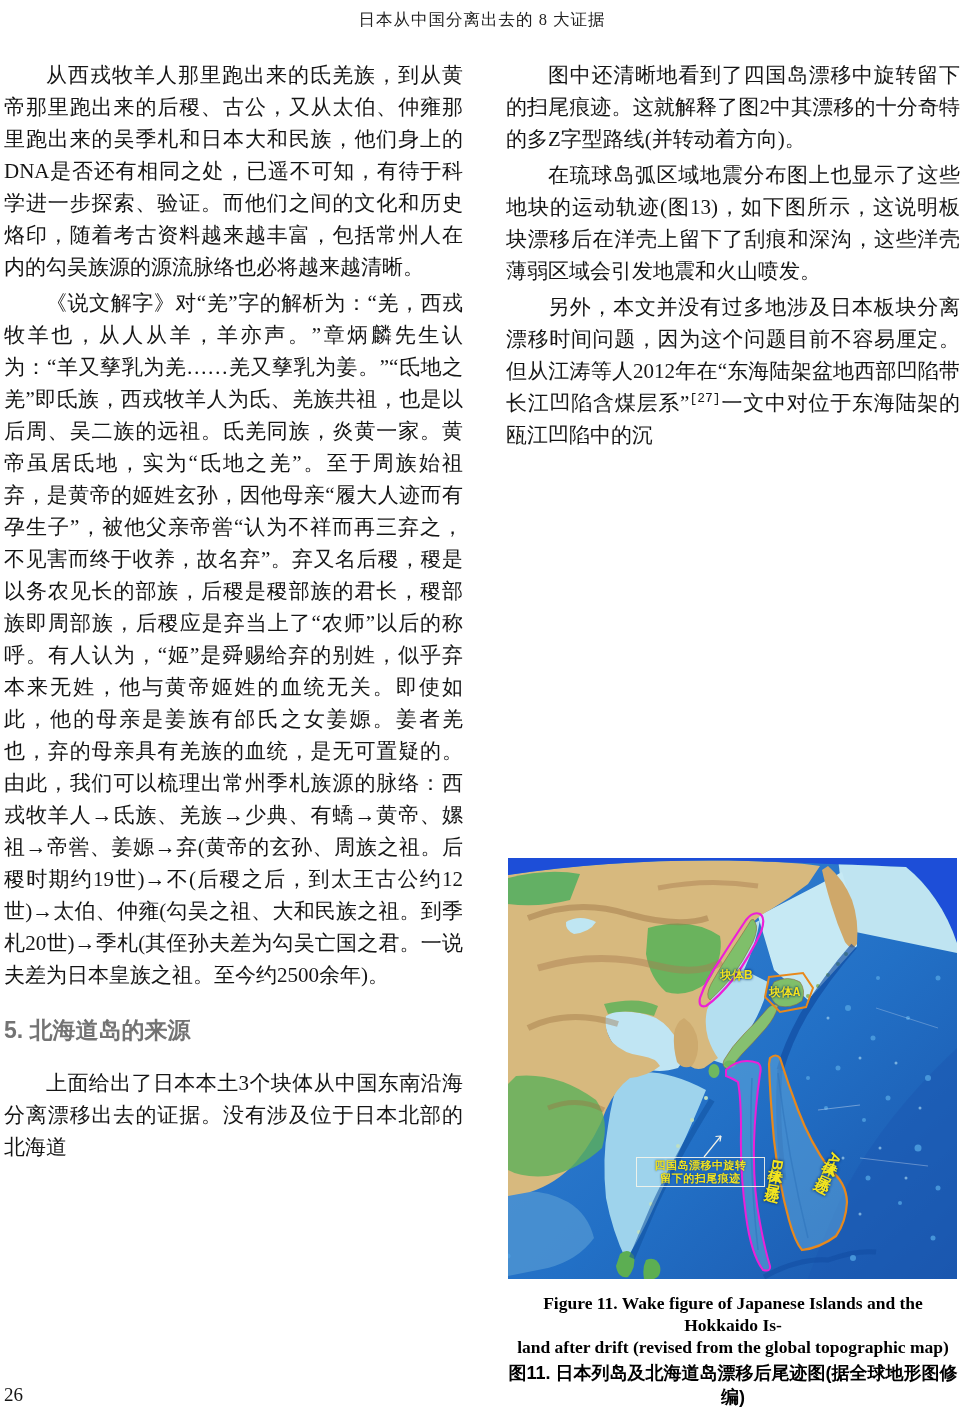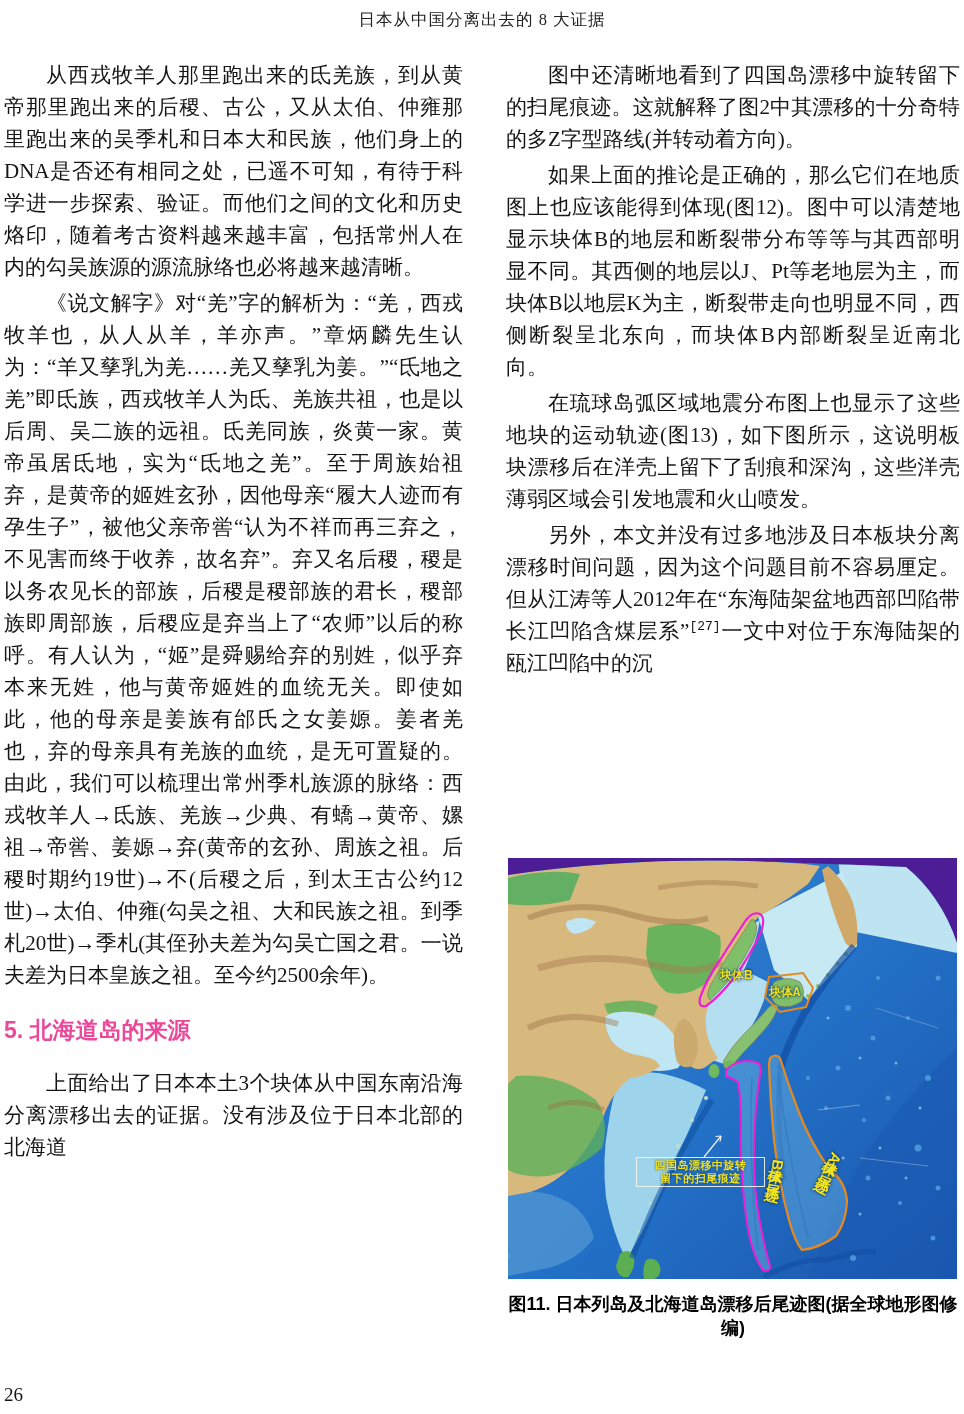--- a/index.html
+++ b/index.html
@@ -18,26 +18,26 @@
     font-size:21px; line-height:32px;
     text-align:justify; text-justify:inter-ideograph;
   }
   .col-left  { left:4px;  width:459px; }
   .col-right { left:506px; width:454px; }
   .col p { margin:0 0 4px 0; text-indent:2em; }
   .col p.no-indent { text-indent:0; }
   sup.ref { font-size:13px; line-height:0; vertical-align:super;font-family:Liberation Mono, monospace; }
   h2.section-heading {
     font-family:"Liberation Sans","DejaVu Sans",sans-serif;
-    font-size:23px; line-height:30px; font-weight:bold; color:#ec4899;
+    font-size:23px; line-height:30px; font-weight:bold; color:#737373;
     margin:24px 0 22px 0; text-indent:0; text-align:left;
   }
   
   .figure-block { position:absolute; top:799px; left:0; width:454px; }
-  .map-wrap { position:relative; width:449px; height:421px; margin-left:2px; background:#4c1d95; }
+  .map-wrap { position:relative; width:449px; height:421px; margin-left:2px; background:#1d4ed8; }
   .map-wrap svg { position:absolute; left:0; top:0; }
   .map-label {
     position:absolute; color:#f2e41f; font-weight:bold;
     font-family:"Liberation Sans","DejaVu Sans",sans-serif;
     text-shadow:0 0 3px rgba(10,50,110,0.9), 0 0 2px rgba(10,50,110,0.9);
     white-space:nowrap;
   }
   .lbl-block-b { left:212px; top:101px; font-size:12px; }
   .lbl-block-a { left:261px; top:119px; font-size:12px;font-family:Liberation Mono, monospace; }
   .map-callout {
@@ -66,21 +66,20 @@
 
 <div class="col col-left">
   <p>从西戎牧羊人那里跑出来的氐羌族，到从黄帝那里跑出来的后稷、古公，又从太伯、仲雍那里跑出来的吴季札和日本大和民族，他们身上的DNA是否还有相同之处，已遥不可知，有待于科学进一步探索、验证。而他们之间的文化和历史烙印，随着考古资料越来越丰富，包括常州人在内的勾吴族源的源流脉络也必将越来越清晰。</p>
   <p>《说文解字》对“羌”字的解析为：“羌，西戎牧羊也，从人从羊，羊亦声。”章炳麟先生认为：“羊又孳乳为羌……羌又孳乳为姜。”“氐地之羌”即氐族，西戎牧羊人为氐、羌族共祖，也是以后周、吴二族的远祖。氐羌同族，炎黄一家。黄帝虽居氐地，实为“氐地之羌”。至于周族始祖弃，是黄帝的姬姓玄孙，因他母亲“履大人迹而有孕生子”，被他父亲帝喾“认为不祥而再三弃之，不见害而终于收养，故名弃”。弃又名后稷，稷是以务农见长的部族，后稷是稷部族的君长，稷部族即周部族，后稷应是弃当上了“农师”以后的称呼。有人认为，“姬”是舜赐给弃的别姓，似乎弃本来无姓，他与黄帝姬姓的血统无关。即使如此，他的母亲是姜族有邰氏之女姜嫄。姜者羌也，弃的母亲具有羌族的血统，是无可置疑的。由此，我们可以梳理出常州季札族源的脉络：西戎牧羊人→氐族、羌族→少典、有蟜→黄帝、嫘祖→帝喾、姜嫄→弃(黄帝的玄孙、周族之祖。后稷时期约19世)→不(后稷之后，到太王古公约12世)→太伯、仲雍(勾吴之祖、大和民族之祖。到季札20世)→季札(其侄孙夫差为勾吴亡国之君。一说夫差为日本皇族之祖。至今约2500余年)。</p>
   <h2 class="section-heading">5. 北海道岛的来源</h2>
   <p>上面给出了日本本土3个块体从中国东南沿海分离漂移出去的证据。没有涉及位于日本北部的北海道</p>
 </div>
 
 <div class="col col-right">
   <p>图中还清晰地看到了四国岛漂移中旋转留下的扫尾痕迹。这就解释了图2中其漂移的十分奇特的多Z字型路线(并转动着方向)。</p>
-  <p>如果上面的推论是正确的，那么它们在地质图上也应该能得到体现(图12)。图中可以清楚地显示块体B的地层和断裂带分布等等与其西部明显不同。其西侧的地层以J、Pt等老地层为主，而块体B以地层K为主，断裂带走向也明显不同，西侧断裂呈北东向，而块体B内部断裂呈近南北向。</p>
   <p>在琉球岛弧区域地震分布图上也显示了这些地块的运动轨迹(图13)，如下图所示，这说明板块漂移后在洋壳上留下了刮痕和深沟，这些洋壳薄弱区域会引发地震和火山喷发。</p>
   <p><span>另外，本文并没有过多地涉及日本板块分离漂移时间问题，因为这个问题目前不容易厘定。但从江涛等人2012年在“东海陆架盆地西部凹陷带长江凹陷含煤层系”</span><sup class="ref">[27]</sup><span>一文中对位于东海陆架的瓯江凹陷中的沉</span></p>
 
   <div class="figure-block">
     <div class="map-wrap">
       <svg width="449" height="421" viewBox="0 0 449 421">
         <defs>
           <linearGradient id="ocean" x1="0" y1="0" x2="1" y2="1">
             <stop offset="0" stop-color="#3a86d4"></stop>
             <stop offset="0.55" stop-color="#2270c6"></stop>
@@ -208,19 +207,23 @@
       <div class="map-label lbl-block-b">块体B</div>
       <div class="map-label lbl-block-a">块体A</div>
       <div class="map-callout">
         <div>四国岛漂移中旋转</div>
         <div>留下的扫尾痕迹</div>
       </div>
       <div class="map-label lbl-trail lbl-trail-b">块体B尾迹</div>
       <div class="map-label lbl-trail lbl-trail-a">块体A尾迹</div>
     </div>
     <div class="fig-caption">
+      <div class="en">
+        <div>Figure 11. Wake figure of Japanese Islands and the Hokkaido Is-</div>
+        <div>land after drift (revised from the global topographic map)</div>
+      </div>
       <div class="zh">图11.  日本列岛及北海道岛漂移后尾迹图(据全球地形图修编)</div>
     </div>
   </div>
 </div>
 
 <div class="footer-left">26</div>
 <div class="footer-right">Copyright © 2013 Hanspub</div>
 
 </body></html>

